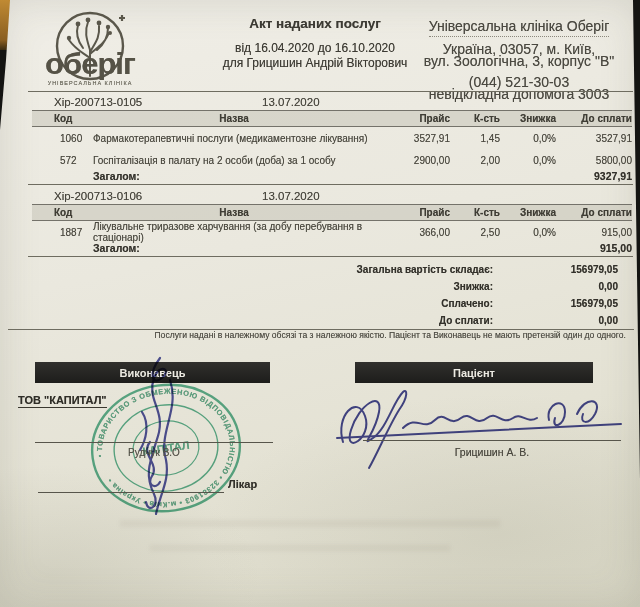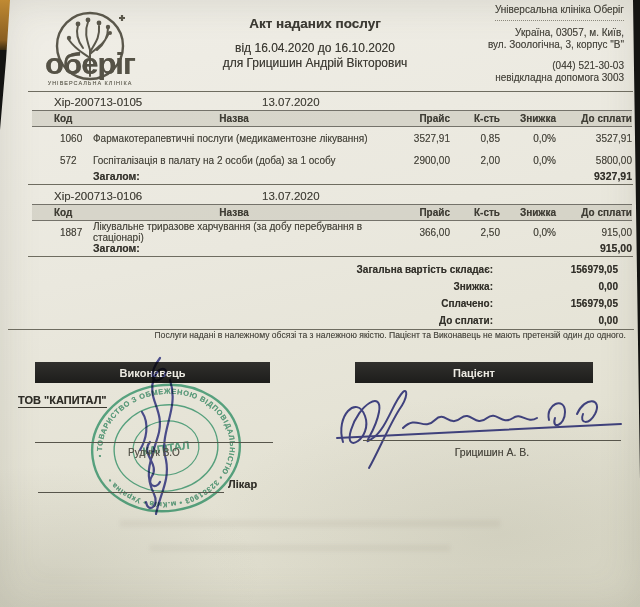--- a/index.html
+++ b/index.html
@@ -31,22 +31,22 @@
   .logo-word{position:absolute;left:0;top:38px;width:136px;text-align:center;
     font-size:31px;font-weight:bold;letter-spacing:-1px;color:#555246;transform:scaleY(.95);}
   .logo-sub{position:absolute;left:0;top:72px;width:136px;text-align:center;
     font-size:5.5px;letter-spacing:1px;color:#6d6a5d;line-height:6px;}
 
   .title-block{position:absolute;left:165px;top:16px;width:300px;text-align:center;color:#3c3a33;}
   .doc-title{font-size:13.5px;font-weight:bold;}
   .doc-period{font-size:12px;margin-top:10px;}
   .doc-patient{font-size:12px;margin-top:1px;}
 
-  .clinic-block{position:absolute;right:16px;top:4px;width:210px;text-align:right;
-    font-size:10px;line-height:12.5px;color:#4a4840;}
+  .clinic-block{position:absolute;right:16px;top:20px;width:210px;text-align:center;
+    font-size:14px;line-height:12.5px;color:#4a4840;}
   .clinic-name{padding-bottom:3px;border-bottom:1px dotted #8b887c;margin-bottom:6px;display:inline-block;}
   .clinic-phone{margin-top:8px;}
   .clinic-emergency{}
 
   .rule{position:absolute;border-top:1px solid #6e6c60;height:0;}
   .rule-top{left:28px;right:7px;top:91px;}
   .rule-s1{left:28px;right:7px;top:184px;}
   .rule-s2{left:28px;right:7px;top:256px;}
   .rule-sum{left:8px;right:6px;top:329px;}
 
@@ -159,21 +159,21 @@
       <span class="th-name">Назва</span>
       <span class="th-num">Прайс</span>
       <span class="th-num">К-сть</span>
       <span class="th-num">Знижка</span>
       <span class="th-num">До сплати</span>
     </div>
     <div class="tbl grid trow sec1-r0">
       <span class="td-code">1060</span>
       <span class="td-name">Фармакотерапевтичні послуги (медикаментозне лікування)</span>
       <span class="num">3527,91</span>
-      <span class="num">0,85</span>
+      <span class="num">1,45</span>
       <span class="num">0,0%</span>
       <span class="num">3527,91</span>
     </div>
     <div class="tbl grid trow sec1-r1">
       <span class="td-code">572</span>
       <span class="td-name">Госпіталізація в палату на 2 особи (доба) за 1 особу</span>
       <span class="num">2900,00</span>
       <span class="num">2,00</span>
       <span class="num">0,0%</span>
       <span class="num">5800,00</span>

